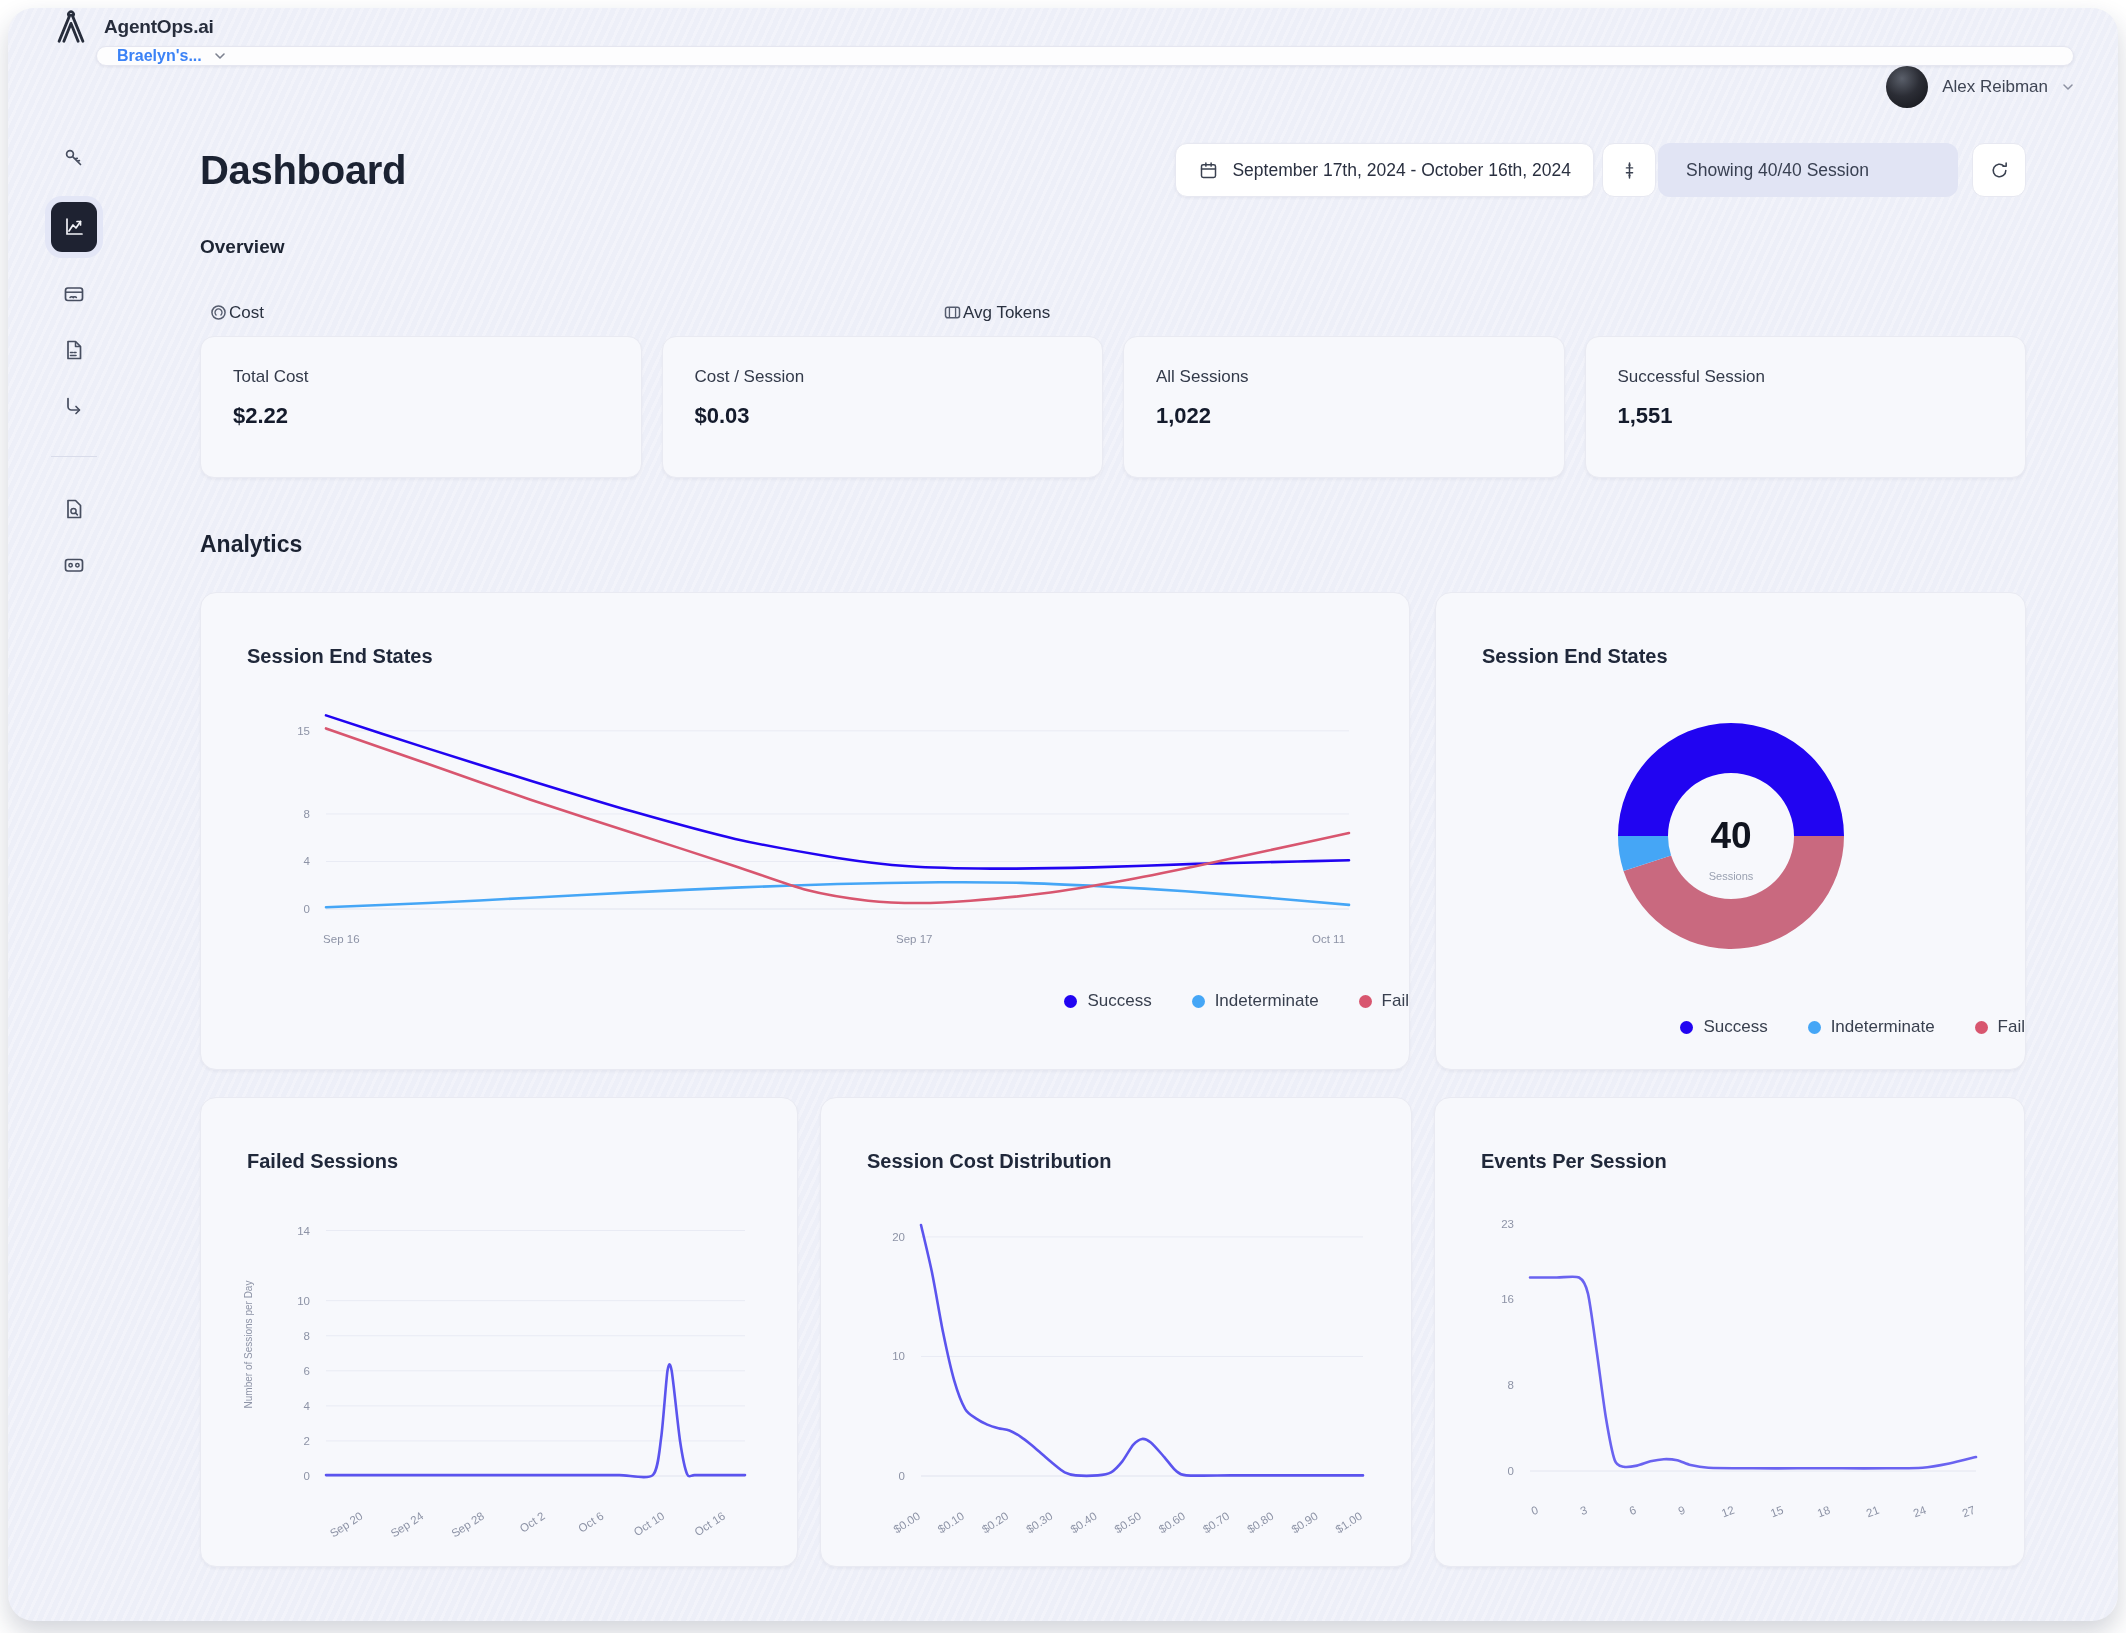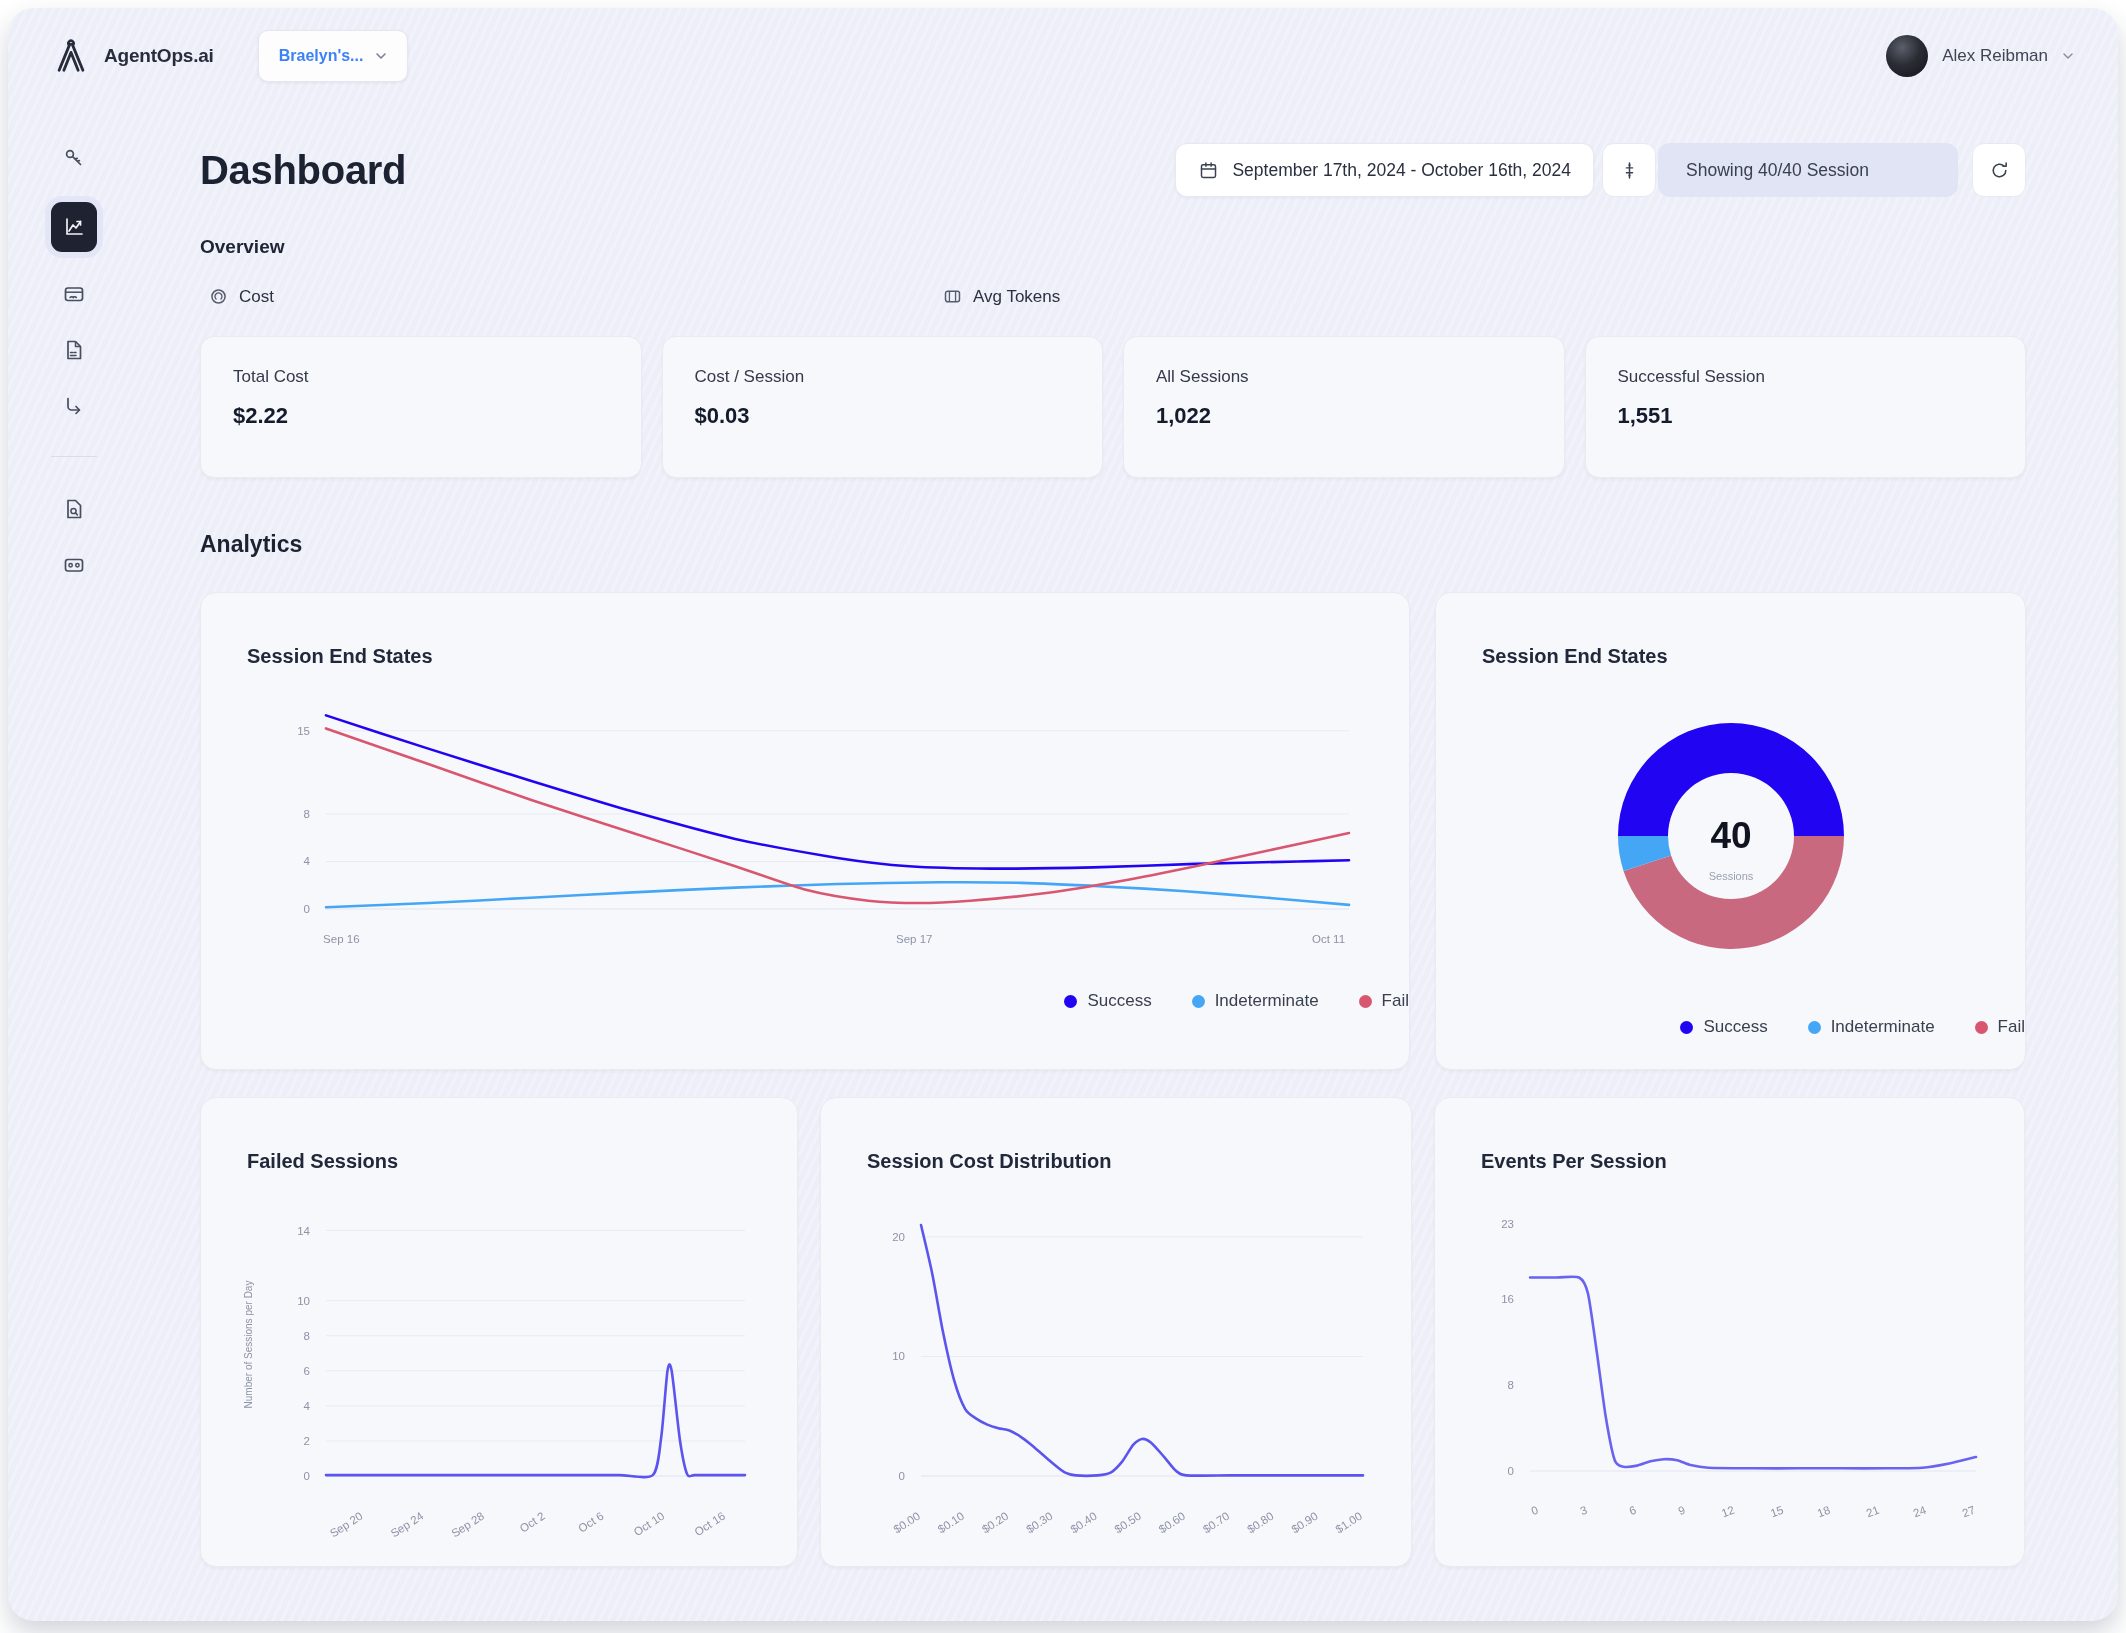--- a/index.html
+++ b/index.html
@@ -2,21 +2,21 @@
 <html><head>
 <meta charset="utf-8">
 <style>
   * { margin:0; padding:0; box-sizing:border-box; }
   html,body { width:2126px; height:1633px; background:#ffffff; font-family:"Liberation Sans", sans-serif; }
   .app { position:absolute; left:8px; top:8px; right:8px; bottom:12px; background:#edeff8;
          background-image:repeating-linear-gradient(115deg, rgba(255,255,255,.28) 0 3px, rgba(255,255,255,0) 3px 8px);
          border-radius:26px; overflow:hidden; box-shadow:0 12px 26px rgba(30,38,70,.20); }
 
   
-  .topbar { height:96px; display:flex; align-items:center; padding:0 44px; }
+  .topbar { height:96px; display:flex; padding:0 44px;flex-direction:column; }
   .brand { display:flex; align-items:center; gap:14px; }
   .brand-name { font-size:19px; font-weight:600; color:#272d3c; letter-spacing:-.2px; }
   .ws-pill { margin-left:44px; display:flex; align-items:center; gap:12px; height:52px; padding:0 20px;
              background:#fdfdfe; border:1px solid #e5e6f0; border-radius:10px;
              box-shadow:0 1px 3px rgba(30,35,60,.07); font-size:16px; font-weight:600; color:#3b82f6; cursor:pointer; }
   .user { margin-left:auto; display:flex; align-items:center; gap:14px; cursor:pointer; }
   .avatar { width:42px; height:42px; border-radius:50%;
             background:radial-gradient(circle at 38% 30%, #5a5f6a 0%, #2b2d35 45%, #121318 100%); }
   .user-name { font-size:17px; color:#3f4554; }
   .chev { width:12px; height:12px; }
@@ -42,21 +42,21 @@
   .filter-btn { width:54px; height:54px; margin-left:8px; background:#ffffff; border:1px solid #e7e8f1;
                 border-radius:12px; display:flex; align-items:center; justify-content:center; cursor:pointer; }
   .showing-pill { height:54px; display:flex; align-items:center; padding:0 28px; margin-left:2px;
                   background:#e1e4f4; border-radius:12px; font-size:17.5px; color:#394052; min-width:300px; }
   .refresh-btn { width:54px; height:54px; margin-left:14px; background:#ffffff; border:1px solid #e7e8f1;
                  border-radius:12px; display:flex; align-items:center; justify-content:center; cursor:pointer; }
 
   
   .sec-label { margin-top:34px; font-size:19px; font-weight:700; color:#1d2433; }
   .metric-row { position:relative; margin-top:28px; height:28px; }
-  .metric { position:absolute; top:0; display:flex; align-items:flex-end; gap:10px; font-size:17px; color:#2a3140; cursor:pointer; }
+  .metric { position:absolute; top:16px; display:flex; align-items:flex-end; font-size:17px; color:#2a3140; cursor:pointer; }
   .metric .ic { width:21px; height:21px; color:#555c6e; }
   .m-cost { left:8px; } .m-tokens { left:742px; }
 
   .stats { display:flex; gap:20px; margin-top:22px; }
   .stat { flex:1; height:142px; background:#f7f8fc; border:1px solid #e9eaf2; border-radius:14px; padding:30px 32px;
           box-shadow:0 2px 3px rgba(30,35,60,.04); }
   .stat-label { font-size:17px; color:#333a4a; }
   .stat-value { font-size:22px; font-weight:700; color:#141b2c; margin-top:16px; }
 
   .analytics-label { margin-top:53px; font-size:23px; font-weight:600; color:#1b2232; }

